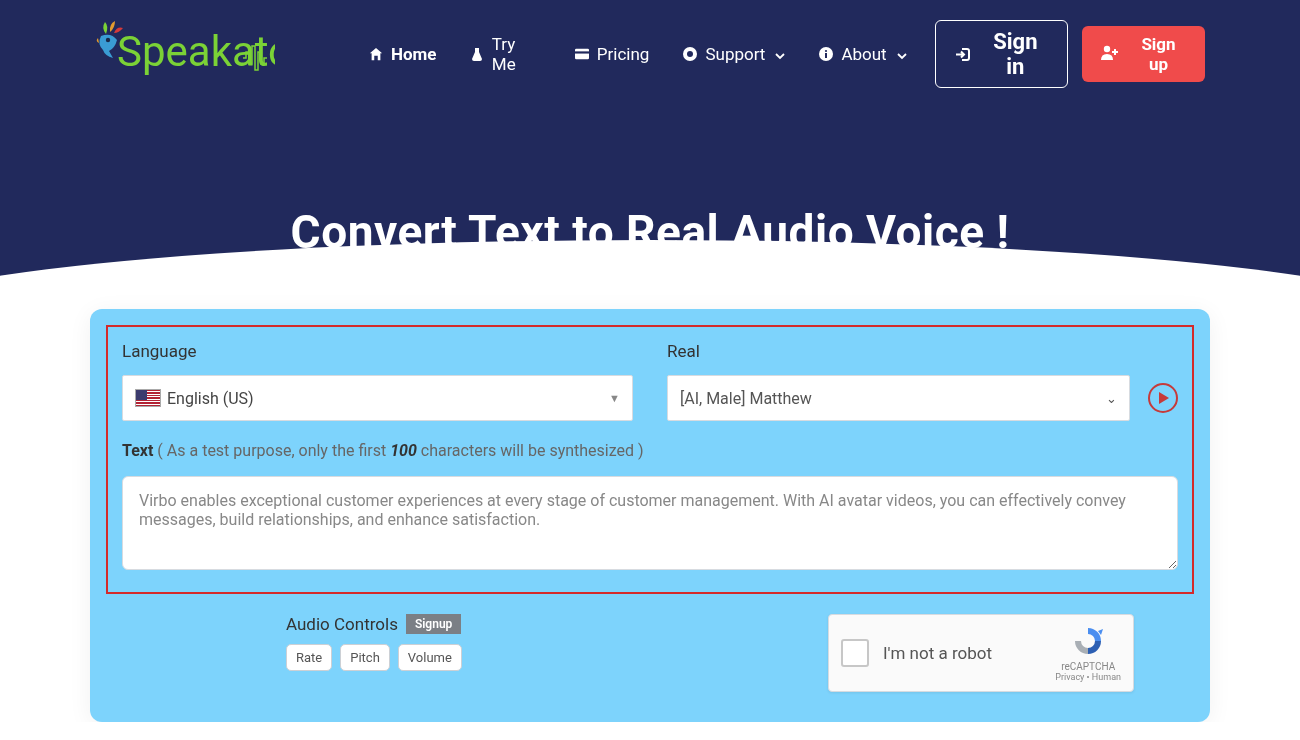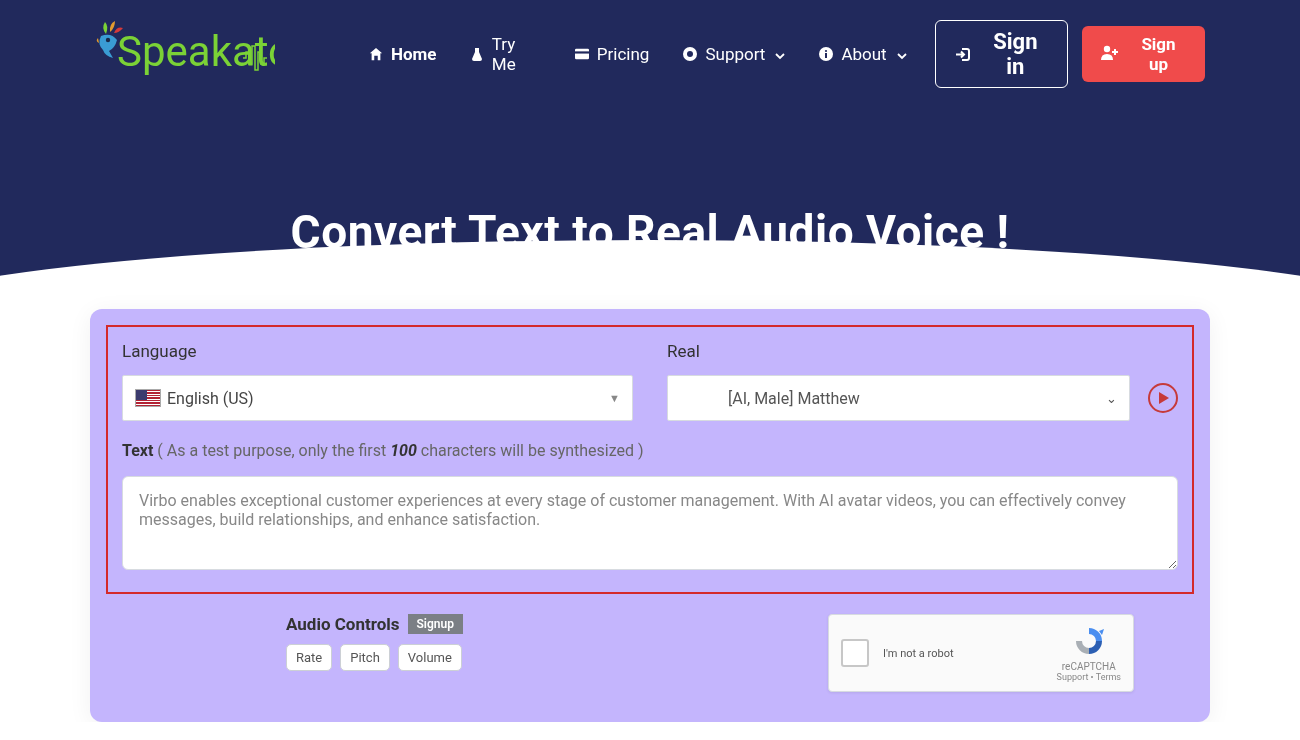--- a/index.html
+++ b/index.html
@@ -47,21 +47,21 @@
   border: none; color: white; background: #f04b4b;
   padding: 8px 18px; border-radius: 6px; font-size: 17px; font-weight: 700;
   display: inline-flex; align-items: center; gap: 10px; cursor: pointer;
 }
 .headline {
   color: white; text-align: center; font-size: 46px; font-weight: 700;
   margin-top: 75px; letter-spacing: 0.5px;
 }
 .card-wrap { position: relative; z-index: 2; margin: -70px auto 0 auto; width: 1120px; }
 .card {
-  background: #c4b5fd; border-radius: 12px; padding: 16px 16px 30px 16px;
+  background: #7dd3fc; border-radius: 12px; padding: 16px 16px 30px 16px;
   box-shadow: 0 4px 24px rgba(0,0,0,0.06);
 }
 .red-box {
   border: 2.5px solid #d42a2a; padding: 14px 14px 18px 14px;
 }
 .row { display: flex; gap: 34px; }
 .field { flex: 1; }
 .lbl { color: #333; font-size: 17px; margin-bottom: 14px; display: block; }
 .select-wrap {
   border: 1px solid #d7dbe0; border-radius: 2px; background: white;
@@ -98,44 +98,44 @@
 .text-label .bold { font-weight: 700; }
 .text-label .italic { font-style: italic; font-weight: 700; }
 .text-label .paren { color: #666; margin-top: 12px; }
 .textarea {
   margin-top: 16px; width: 100%; border: 1px solid #d7dbe0; border-radius: 6px;
   padding: 14px 16px; font-size: 16px; color: #888; font-family: inherit;
   resize: both; height: 94px;
 }
 .below { display: flex; margin-top: 20px; padding: 0 60px 0 180px; align-items: flex-start; justify-content: space-between; }
 .audio-ctrl { display: flex; align-items: center; gap: 8px; flex-wrap: wrap; }
-.audio-ctrl-title { font-size: 17px; color: #333; font-weight: bold; }
+.audio-ctrl-title { font-size: 17px; color: #333; }
 .signup-badge {
   background: #7b7f85; color: white; font-size: 12px; padding: 3px 9px;
   border-radius: 0; font-weight: 600;
 }
 .chips { display: flex; gap: 8px; margin-top: 10px; width: 100%; }
 .chip {
   border: 1px solid #ccd0d5; border-radius: 5px; padding: 5px 9px;
   font-size: 13px; color: #555; cursor: pointer; background: white;
 }
 .captcha {
   width: 306px; height: 78px; border: 1px solid #d7dbe0; border-radius: 4px;
   background: #fafafa; display: flex; align-items: center; padding: 0 12px;
   box-shadow: 0 1px 3px rgba(0,0,0,0.08);
 }
 .captcha-check {
   width: 28px; height: 28px; border: 2px solid #c7c7c7; border-radius: 3px;
   background: white; cursor: pointer;
 }
-.captcha-label { margin-left: 14px; font-size: 11px; color: #555; flex: 1; }
+.captcha-label { margin-left: 14px; font-size: 17px; color: #555; flex: 1; }
 .captcha-right { text-align: center; font-size: 10px; color: #888; }
 .captcha-logo { width: 36px; height: 32px; margin: 0 auto 2px; }
 .captcha-links { font-size: 9px; color: #888; }
-select.native { padding-right: 18px; margin-left: 48px; }
+select.native { padding-right: 18px; }
 .voice-caret { position: absolute; right: 12px; pointer-events: none; color: #555; font-size: 13px; }
 </style>
 </head>
 <body>
 
 <div class="hero">
   <div class="nav">
     <div class="logo">
       <svg class="logo-svg" viewBox="0 0 180 65">
         <g>
@@ -291,18 +291,18 @@
         <div class="captcha-check"></div>
         <div class="captcha-label">I'm not a robot</div>
         <div class="captcha-right">
           <svg class="captcha-logo" viewBox="0 0 36 32">
             <path d="M18 3 A13 13 0 0 1 31 16 L25 16 A7 7 0 0 0 18 9 Z" fill="#4a8ef0"></path>
             <path d="M31 16 A13 13 0 0 1 18 29 L18 23 A7 7 0 0 0 25 16 Z" fill="#2c5fb3"></path>
             <path d="M18 29 A13 13 0 0 1 5 16 L11 16 A7 7 0 0 0 18 23 Z" fill="#a9afb5"></path>
             <path d="M28 6 L33 4 L31 10 Z" fill="#4a8ef0"></path>
           </svg>
           <div>reCAPTCHA</div>
-          <div class="captcha-links">Support • Terms</div>
+          <div class="captcha-links">Privacy • Human</div>
         </div>
       </div>
     </div>
   </div>
 </div>
 
 </body></html>

